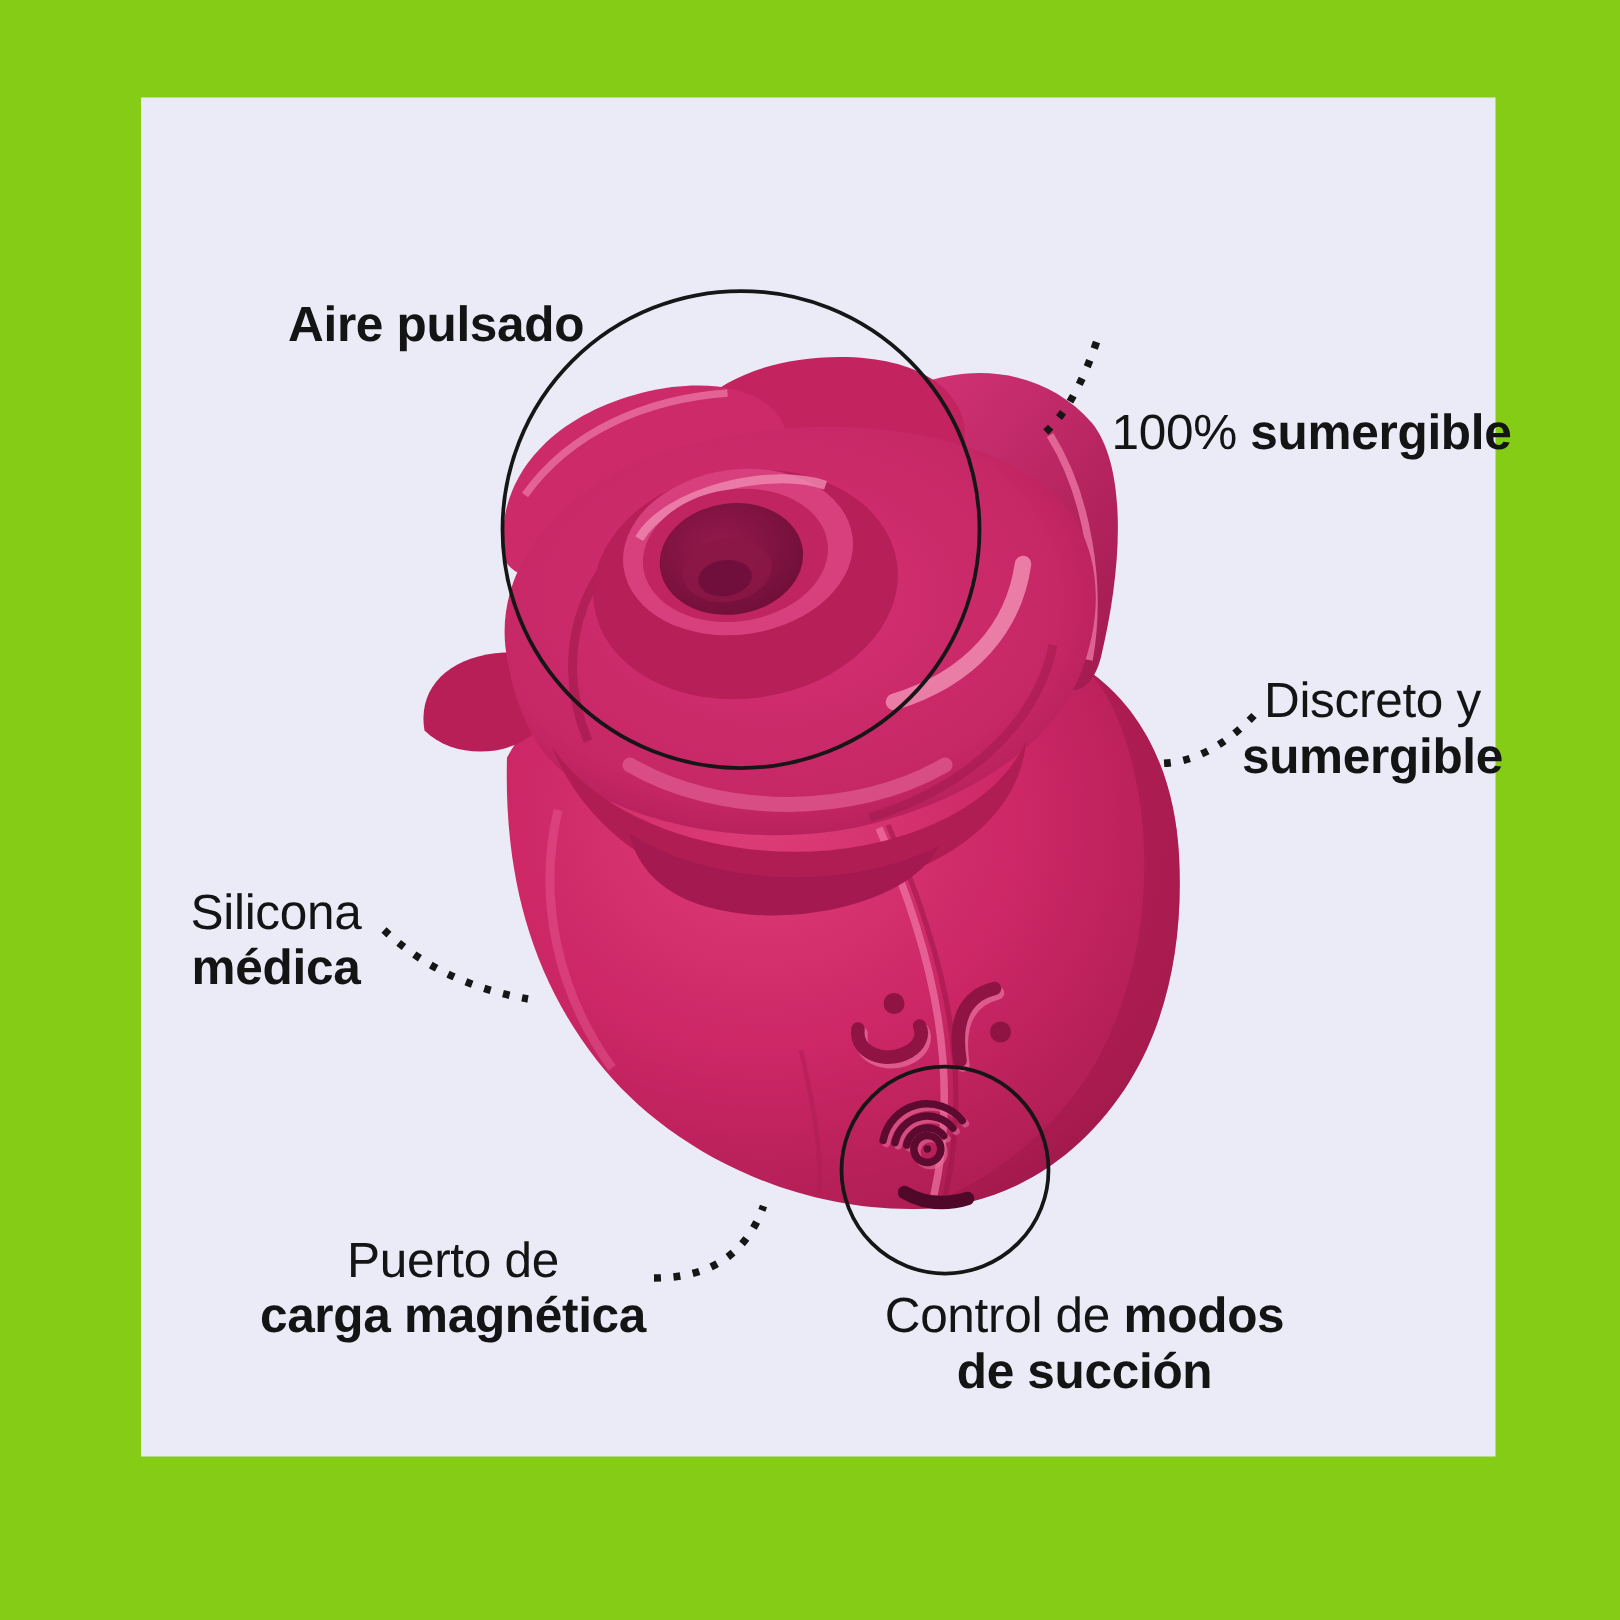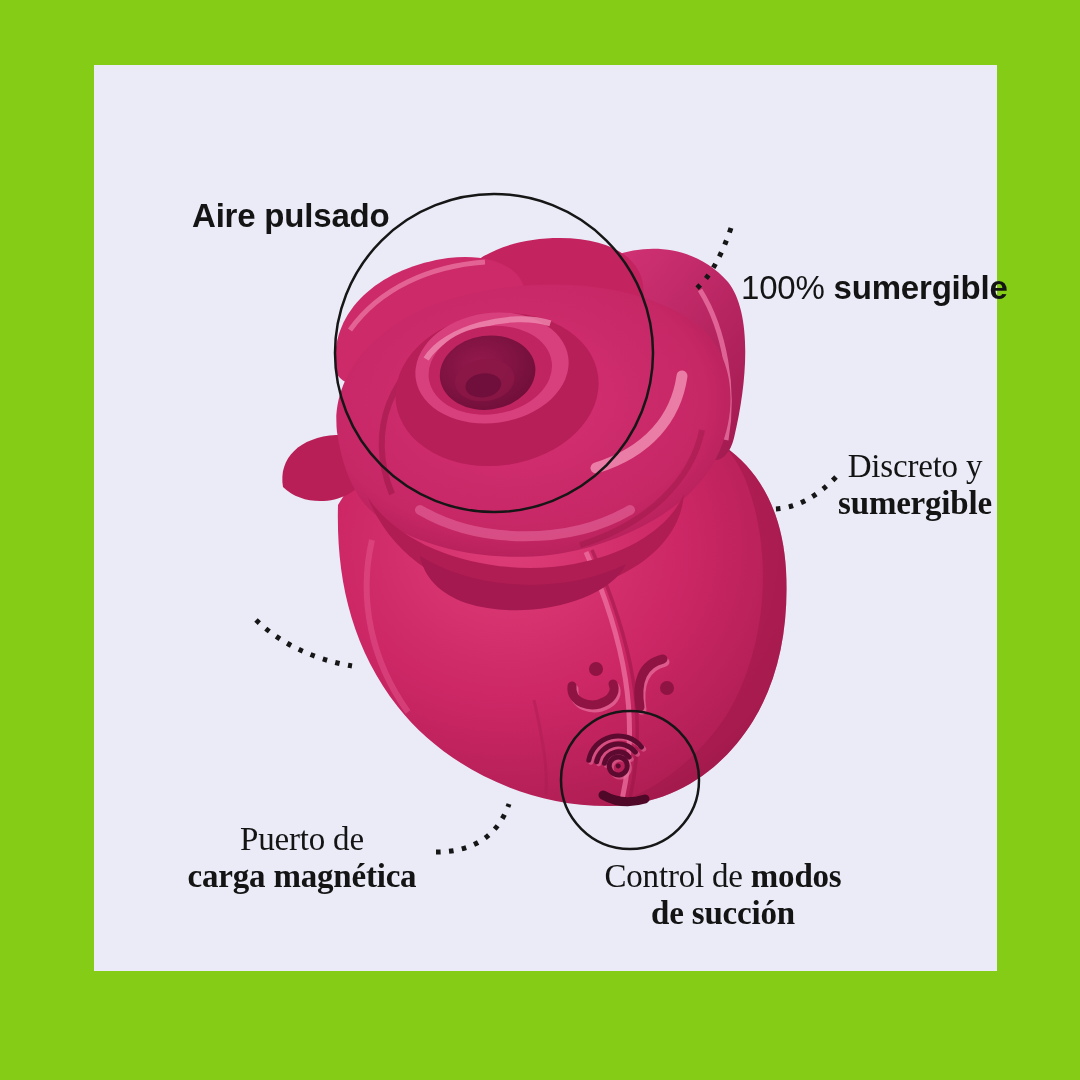--- a/index.html
+++ b/index.html
@@ -20,21 +20,21 @@
   }
   .label{
     position:absolute;
     font-size:33px;
     line-height:37px;
     color:#141414;
     letter-spacing:-0.2px;
     white-space:nowrap;
   }
   .label b, .label .b{font-weight:700;}
-  .center{transform:translateX(-50%);text-align:center;font-family:Liberation Serif, serif;}
+  .center{transform:translateX(-50%);text-align:center;}
 </style>
 </head>
 <body>
 
 <div class="stage">
 
   <div class="photo-area"></div>
 
   <svg class="art" viewBox="0 0 1080 1080" aria-hidden="true">
     <defs>
@@ -151,20 +151,24 @@
 
   <div class="label" style="left:741px;top:221px;margin-top:48px;">
     <span>100% </span><b>sumergible</b>
   </div>
 
   <div class="label center" style="left:915px;top:448px;">
     <div>Discreto y</div>
     <div class="b">sumergible</div>
   </div>
 
+  <div class="label center" style="left:184px;top:589px;">
+    <div>Silicona</div>
+    <div class="b">médica</div>
+  </div>
 
   <div class="label center" style="left:723px;top:858px;">
     <div><span>Control de </span><b>modos</b></div>
     <div class="b">de succión</div>
   </div>
 
   <div class="label center" style="left:302px;top:821px;">
     <div>Puerto de</div>
     <div class="b">carga magnética</div>
   </div>

